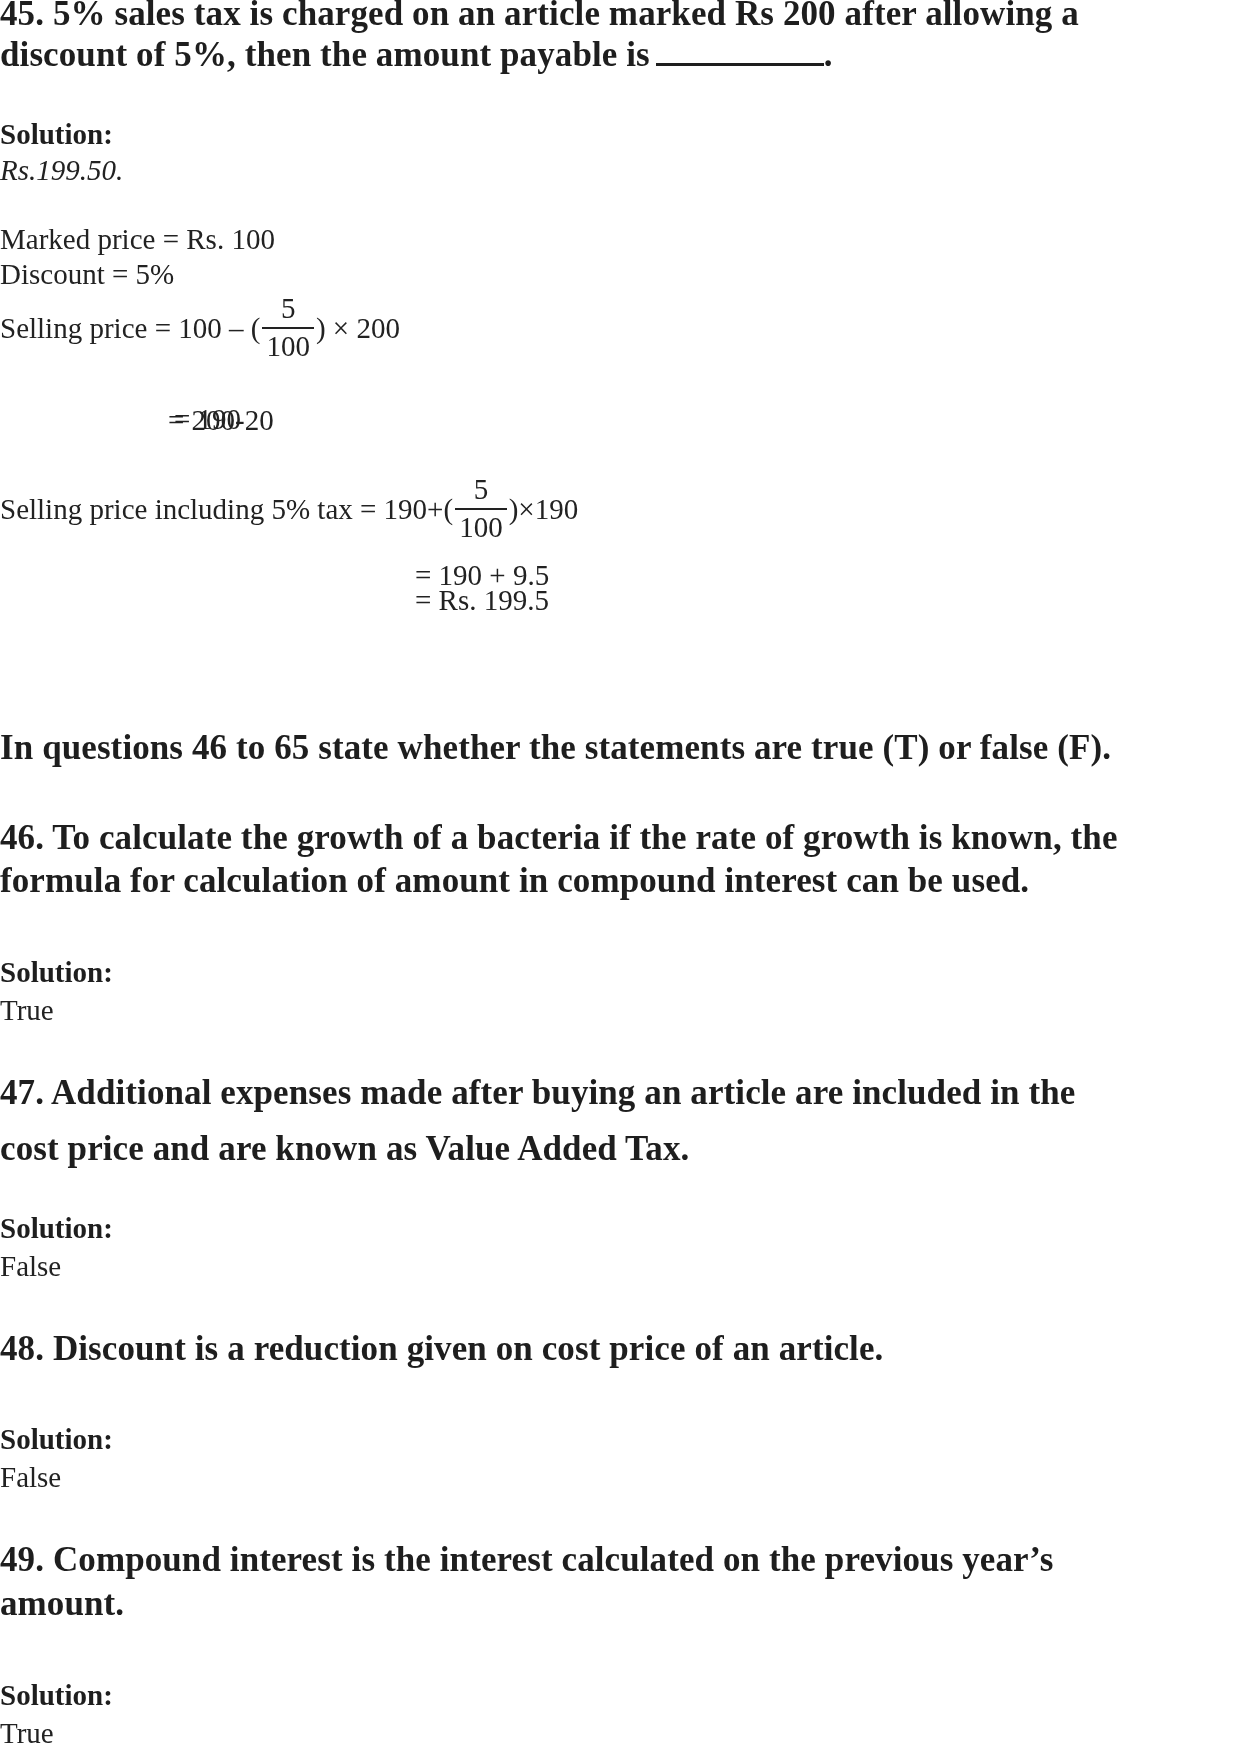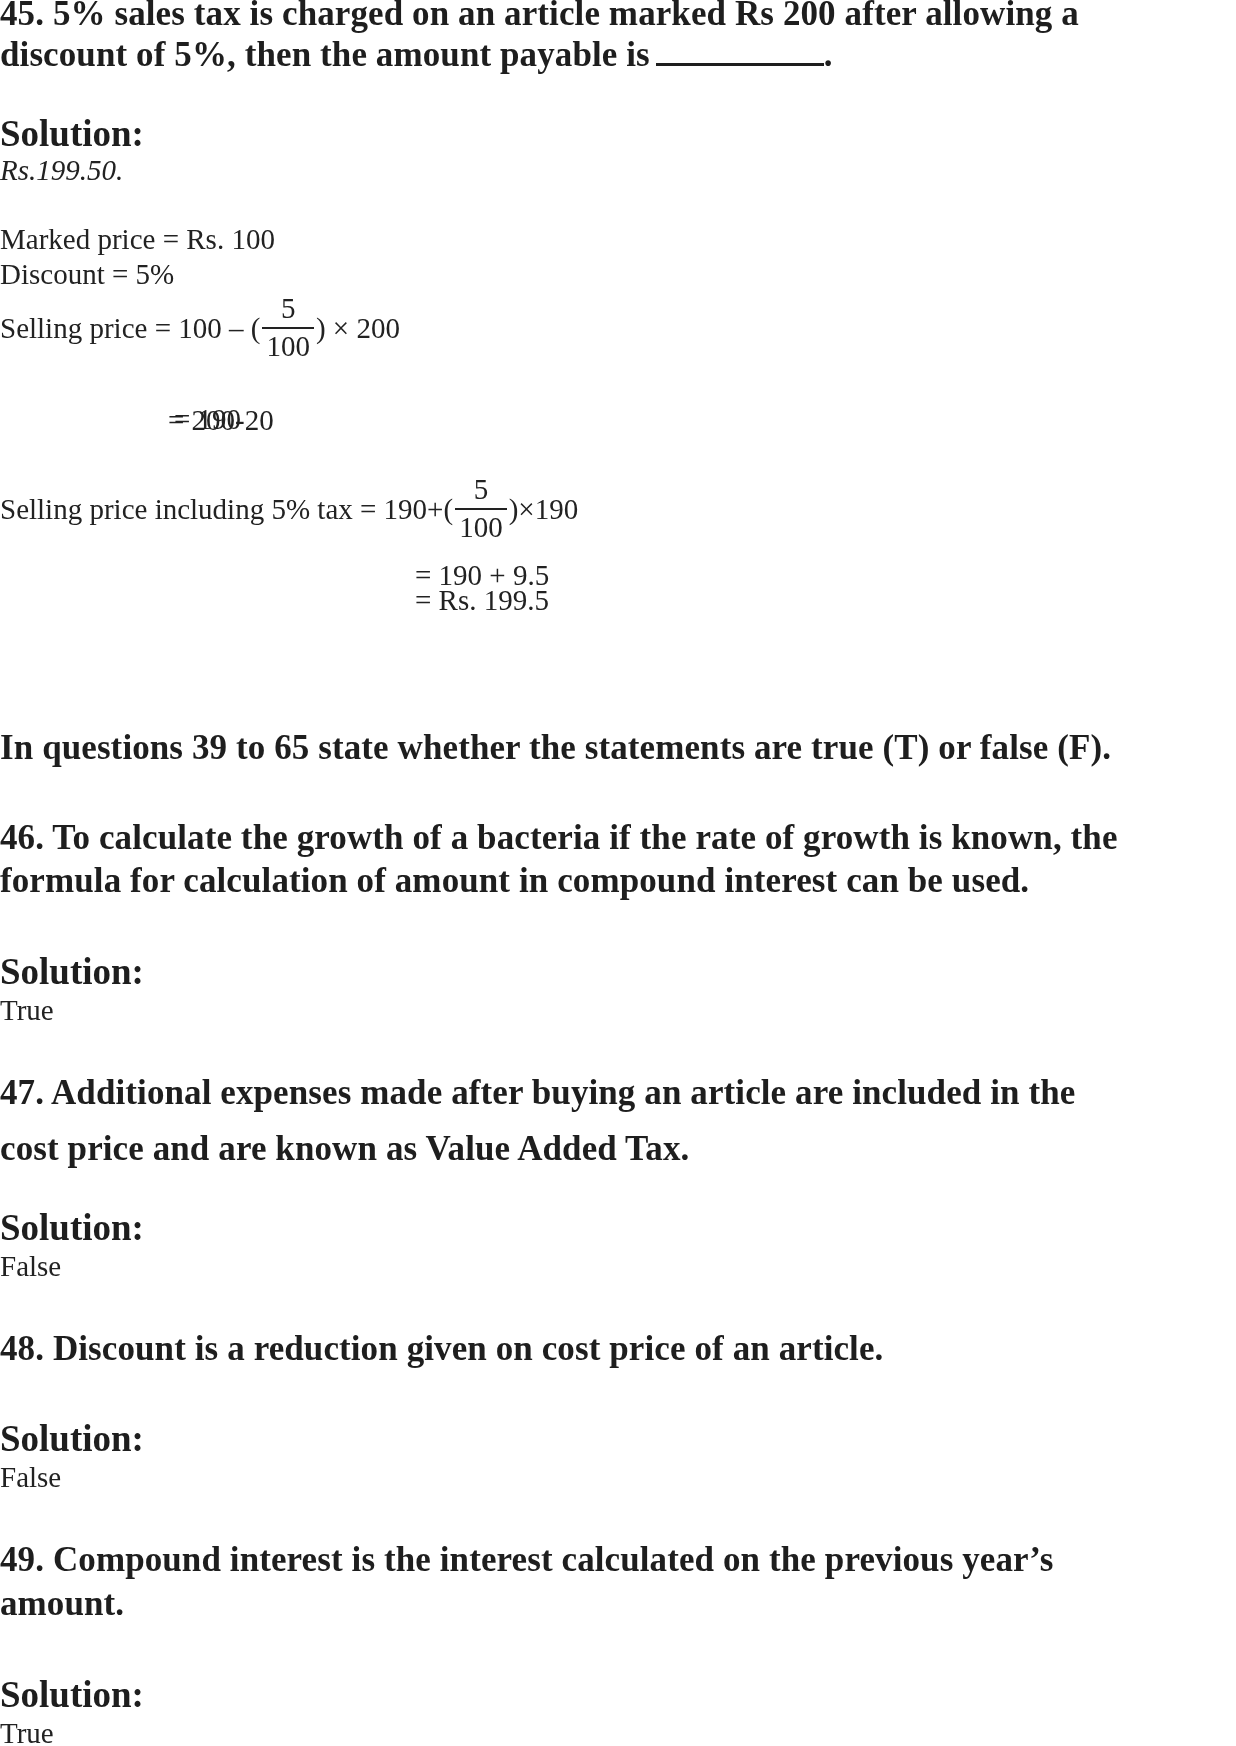--- a/index.html
+++ b/index.html
@@ -17,21 +17,21 @@
     }
     .abs { position: absolute; white-space: nowrap; }
     .q {
       font-weight: bold;
       font-size: 35px;
       line-height: 44px;
       letter-spacing: 0.1px;
     }
     .sol-head {
       font-weight: bold;
-      font-size: 37px;
+      font-size: 29px;
       line-height: 40px;
     }
     .txt {
       font-size: 29px;
       line-height: 36px;
       color: #222;
     }
     .blank {
       display: inline-block;
       width: 168px;
@@ -87,21 +87,21 @@
 <div class="abs txt" style="left:0; top:477px; line-height:64px;">
   <span>Selling price including 5% tax = 190+(</span><span class="frac">
       <span class="num">5</span>
       <span class="bar"></span>
       <span class="den">100</span>
     </span><span>)×190</span>
 </div>
 <div class="abs txt" style="left:415px; top:547px;margin-top:10px;">= 190 + 9.5</div>
 <div class="abs txt" style="left:415px; top:582px;">= Rs. 199.5</div>
 
-<div class="abs q" style="left:0; top:726px;">In questions 39 to 65 state whether the statements are true (T) or false (F).</div>
+<div class="abs q" style="left:0; top:726px;">In questions 46 to 65 state whether the statements are true (T) or false (F).</div>
 
 <div class="abs q" style="left:0; top:816px;">46. To calculate the growth of a bacteria if the rate of growth is known, the</div>
 <div class="abs q" style="left:0; top:859px;">formula for calculation of amount in compound interest can be used.</div>
 <div class="abs sol-head" style="left:0; top:952px;">Solution:</div>
 <div class="abs txt" style="left:0; top:992px;">True</div>
 
 <div class="abs q" style="left:0; top:1071px;">47. Additional expenses made after buying an article are included in the</div>
 <div class="abs q" style="left:0; top:1127px;text-align:right;">cost price and are known as Value Added Tax.</div>
 <div class="abs sol-head" style="left:0; top:1208px;">Solution:</div>
 <div class="abs txt" style="left:0; top:1248px;">False</div>

